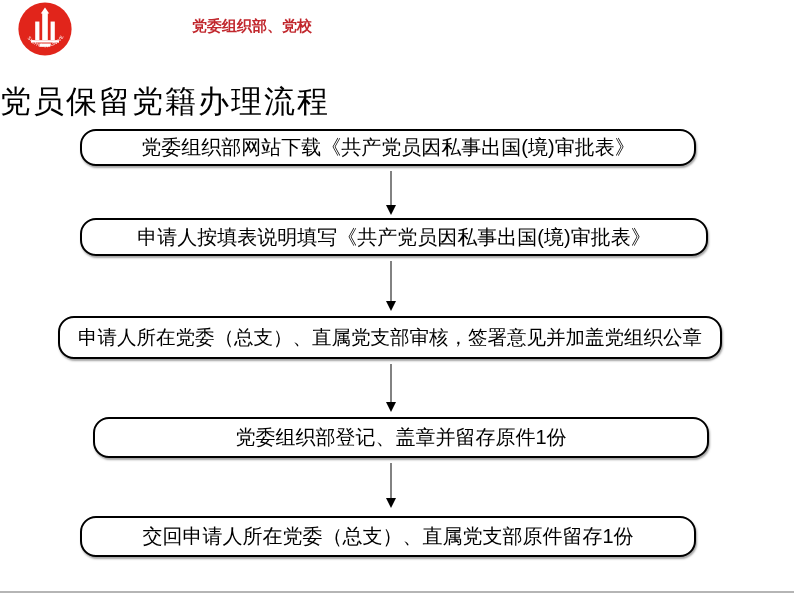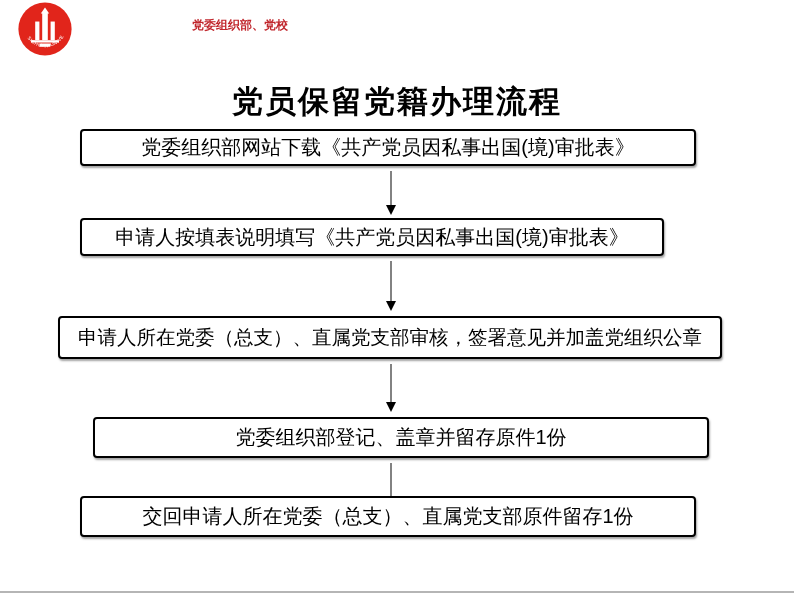--- a/index.html
+++ b/index.html
@@ -10,48 +10,48 @@
 
   
   .logo { position:absolute; left:17px; top:1px; width:56px; height:56px; }
   .brand-script {
     position:absolute; left:80px; top:8px;
     font-size:25px; font-weight:bold; color:#c1272d;
     letter-spacing:4px; font-style:italic; white-space:nowrap;
   }
   .brand-dept {
     position:absolute; left:192px; top:17px;
-    font-size:12px; font-weight:bold; color:#c1272d; white-space:nowrap;
+    font-size:15px; font-weight:bold; color:#c1272d; white-space:nowrap;
   }
   .brand-en {
     position:absolute; left:67px; top:35px;
     font-size:11.5px; color:#111; white-space:nowrap;
   }
 
   
   .title {
     position:absolute; left:0; top:60px; width:100%;
-    text-align:center; font-size:31px; font-weight:bold; color:#000;
+    text-align:left; font-size:31px; font-weight:normal; color:#000;
     letter-spacing:2px;
   }
 
   
   .flow-box {
     position:absolute; background:#fff;
-    border:2px solid #000; border-radius:4px;
+    border:2px solid #000; border-radius:16px;
     box-shadow:1px 2px 2px rgba(90,90,90,.55);
     display:flex; align-items:center; justify-content:center;
     font-size:20px; color:#000; text-align:center; white-space:nowrap;
     box-sizing:border-box;
   }
   .box-1 { left:80px;  top:129px; width:616px; height:37px; }
-  .box-2 { left:80px;  top:218px; width:584px; height:38px; }
+  .box-2 { left:80px;  top:218px; width:628px; height:38px; }
   .box-3 { left:58px;  top:316px; width:664px; height:43px; font-size:19.5px; }
   .box-4 { left:80px;  top:417px; width:616px; height:41px;margin-left:13px; }
-  .box-5 { left:80px;  top:496px; width:616px; height:41px; }
+  .box-5 { left:80px;  top:516px; width:616px; height:41px; }
 
   
   .arrow { position:absolute; left:384px; width:14px; }
   .arrow-1 { top:171px; height:44px; }
   .arrow-2 { top:261px; height:50px; }
   .arrow-3 { top:364px; height:48px; }
   .arrow-4 { top:463px; height:45px; }
   .arrow svg { display:block; width:100%; height:100%; }
 
   

